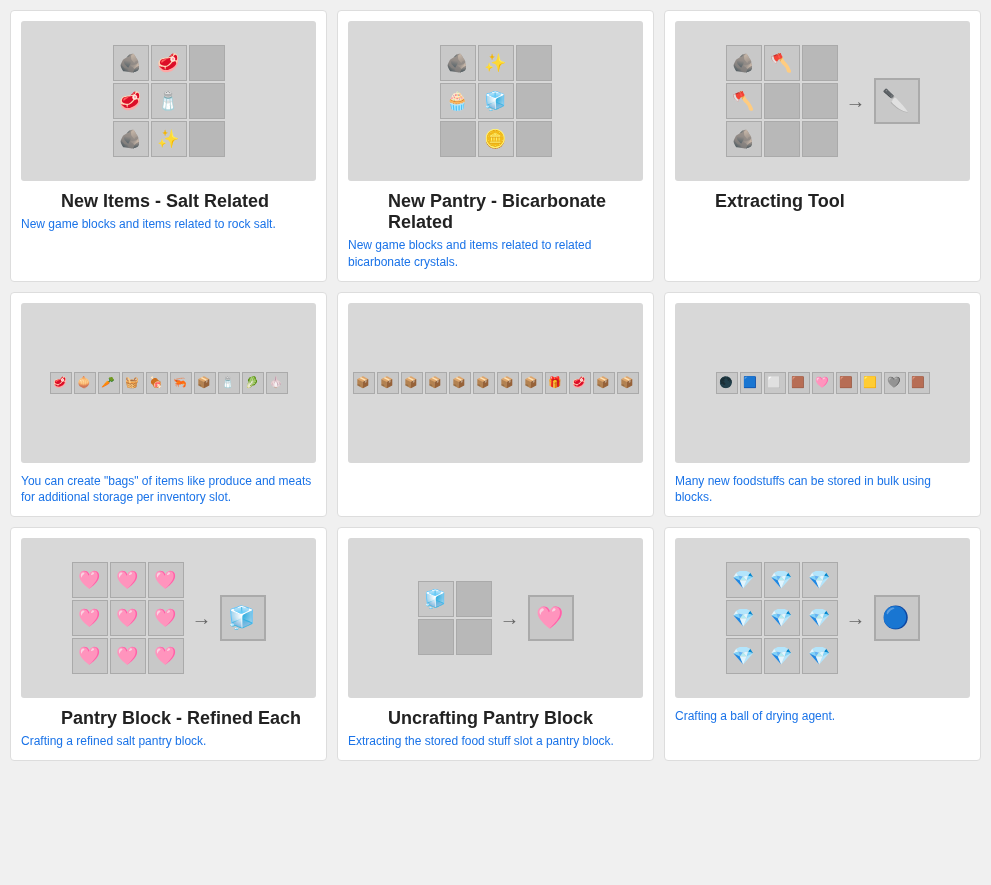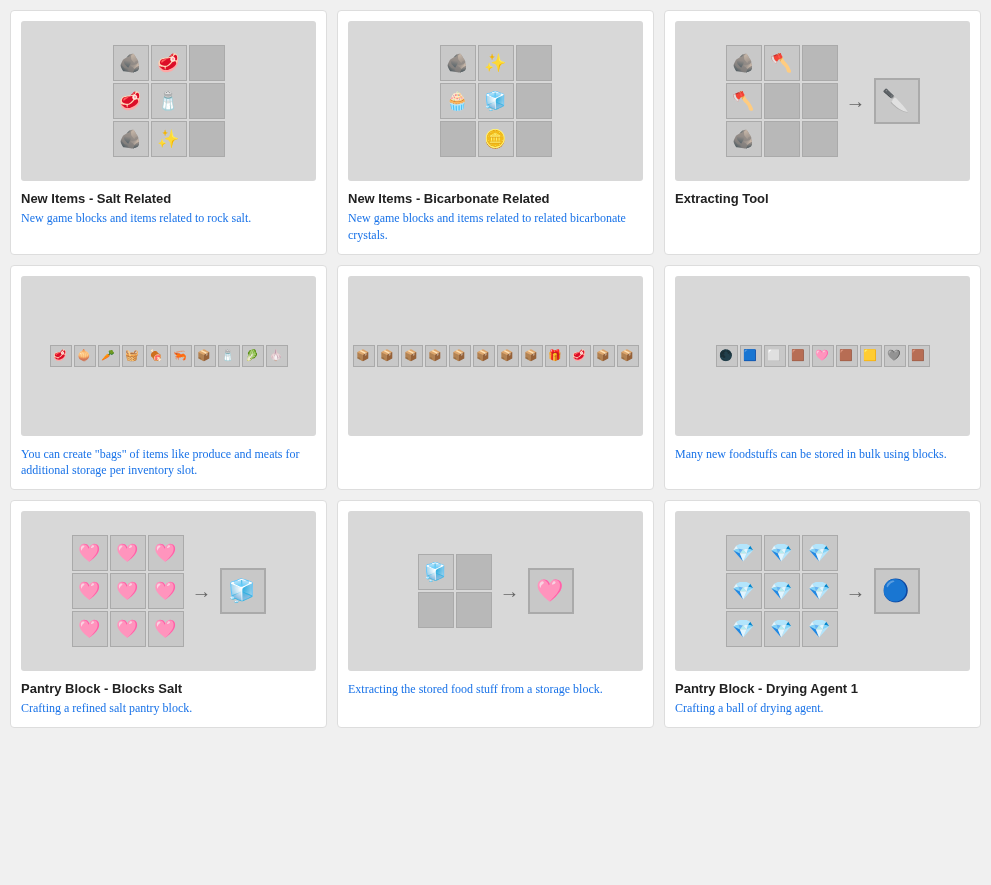--- a/index.html
+++ b/index.html
@@ -30,29 +30,29 @@
       border-radius: 3px;
       display: flex;
       align-items: center;
       justify-content: center;
       min-height: 160px;
       margin-bottom: 10px;
       overflow: hidden;
     }
     .card-title {
       font-weight: bold;
-      font-size: 13px;
+      font-size: 18px;
       margin-bottom: 4px;
       color: #222;
+      margin-left: 40px;
     }
     .card-desc {
       font-size: 12px;
       color: #1a73e8;
       line-height: 1.4;
-      font-family: Liberation Serif, serif;
     }
     .pixel-cell {
       width: 36px;
       height: 36px;
       border: 1px solid #aaa;
       background: #c8c8c8;
       display: flex;
       align-items: center;
       justify-content: center;
       font-size: 18px;
@@ -130,21 +130,21 @@
           <div class="pixel-cell">✨</div>
           <div class="pixel-cell empty"></div>
           <div class="pixel-cell">🧁</div>
           <div class="pixel-cell">🧊</div>
           <div class="pixel-cell empty"></div>
           <div class="pixel-cell empty"></div>
           <div class="pixel-cell">🪙</div>
           <div class="pixel-cell empty"></div>
         </div>
       </div>
-      <div class="card-title">New Items - Bicarbonate Related</div>
+      <div class="card-title">New Pantry - Bicarbonate Related</div>
       <div class="card-desc">New game blocks and items related to related bicarbonate crystals.</div>
     </div>
     <div class="card">
       <div class="card-image">
         <div class="craft-container">
           <div style="display: grid; grid-template-columns: repeat(3, 36px); grid-template-rows: repeat(3, 36px); gap: 2px;">
             <div class="pixel-cell">🪨</div>
             <div class="pixel-cell">🪓</div>
             <div class="pixel-cell empty"></div>
             <div class="pixel-cell">🪓</div>
@@ -222,52 +222,52 @@
             <div class="pixel-cell">🩷</div>
             <div class="pixel-cell">🩷</div>
             <div class="pixel-cell">🩷</div>
             <div class="pixel-cell">🩷</div>
             <div class="pixel-cell">🩷</div>
           </div>
           <span class="arrow">→</span>
           <div class="result-cell">🧊</div>
         </div>
       </div>
-      <div class="card-title">Pantry Block - Blocks Salt</div>
+      <div class="card-title">Pantry Block - Refined Each</div>
       <div class="card-desc">Crafting a refined salt pantry block.</div>
     </div>
     <div class="card">
       <div class="card-image">
         <div class="craft-container">
           <div style="display: grid; grid-template-columns: repeat(2, 36px); grid-template-rows: repeat(2, 36px); gap: 2px;">
             <div class="pixel-cell">🧊</div>
             <div class="pixel-cell empty"></div>
             <div class="pixel-cell empty"></div>
             <div class="pixel-cell empty"></div>
           </div>
           <span class="arrow">→</span>
           <div class="result-cell">🩷</div>
         </div>
       </div>
-      <div class="card-desc">Extracting the stored food stuff from a storage block.</div>
+      <div class="card-title">Uncrafting Pantry Block</div>
+      <div class="card-desc">Extracting the stored food stuff slot a pantry block.</div>
     </div>
     <div class="card">
       <div class="card-image">
         <div class="craft-container">
           <div style="display: grid; grid-template-columns: repeat(3, 36px); grid-template-rows: repeat(3, 36px); gap: 2px;">
             <div class="pixel-cell">💎</div>
             <div class="pixel-cell">💎</div>
             <div class="pixel-cell">💎</div>
             <div class="pixel-cell">💎</div>
             <div class="pixel-cell">💎</div>
             <div class="pixel-cell">💎</div>
             <div class="pixel-cell">💎</div>
             <div class="pixel-cell">💎</div>
             <div class="pixel-cell">💎</div>
           </div>
           <span class="arrow">→</span>
           <div class="result-cell">🔵</div>
         </div>
       </div>
-      <div class="card-title">Pantry Block - Drying Agent 1</div>
       <div class="card-desc">Crafting a ball of drying agent.</div>
     </div>
   </div>
 
 </body></html>

